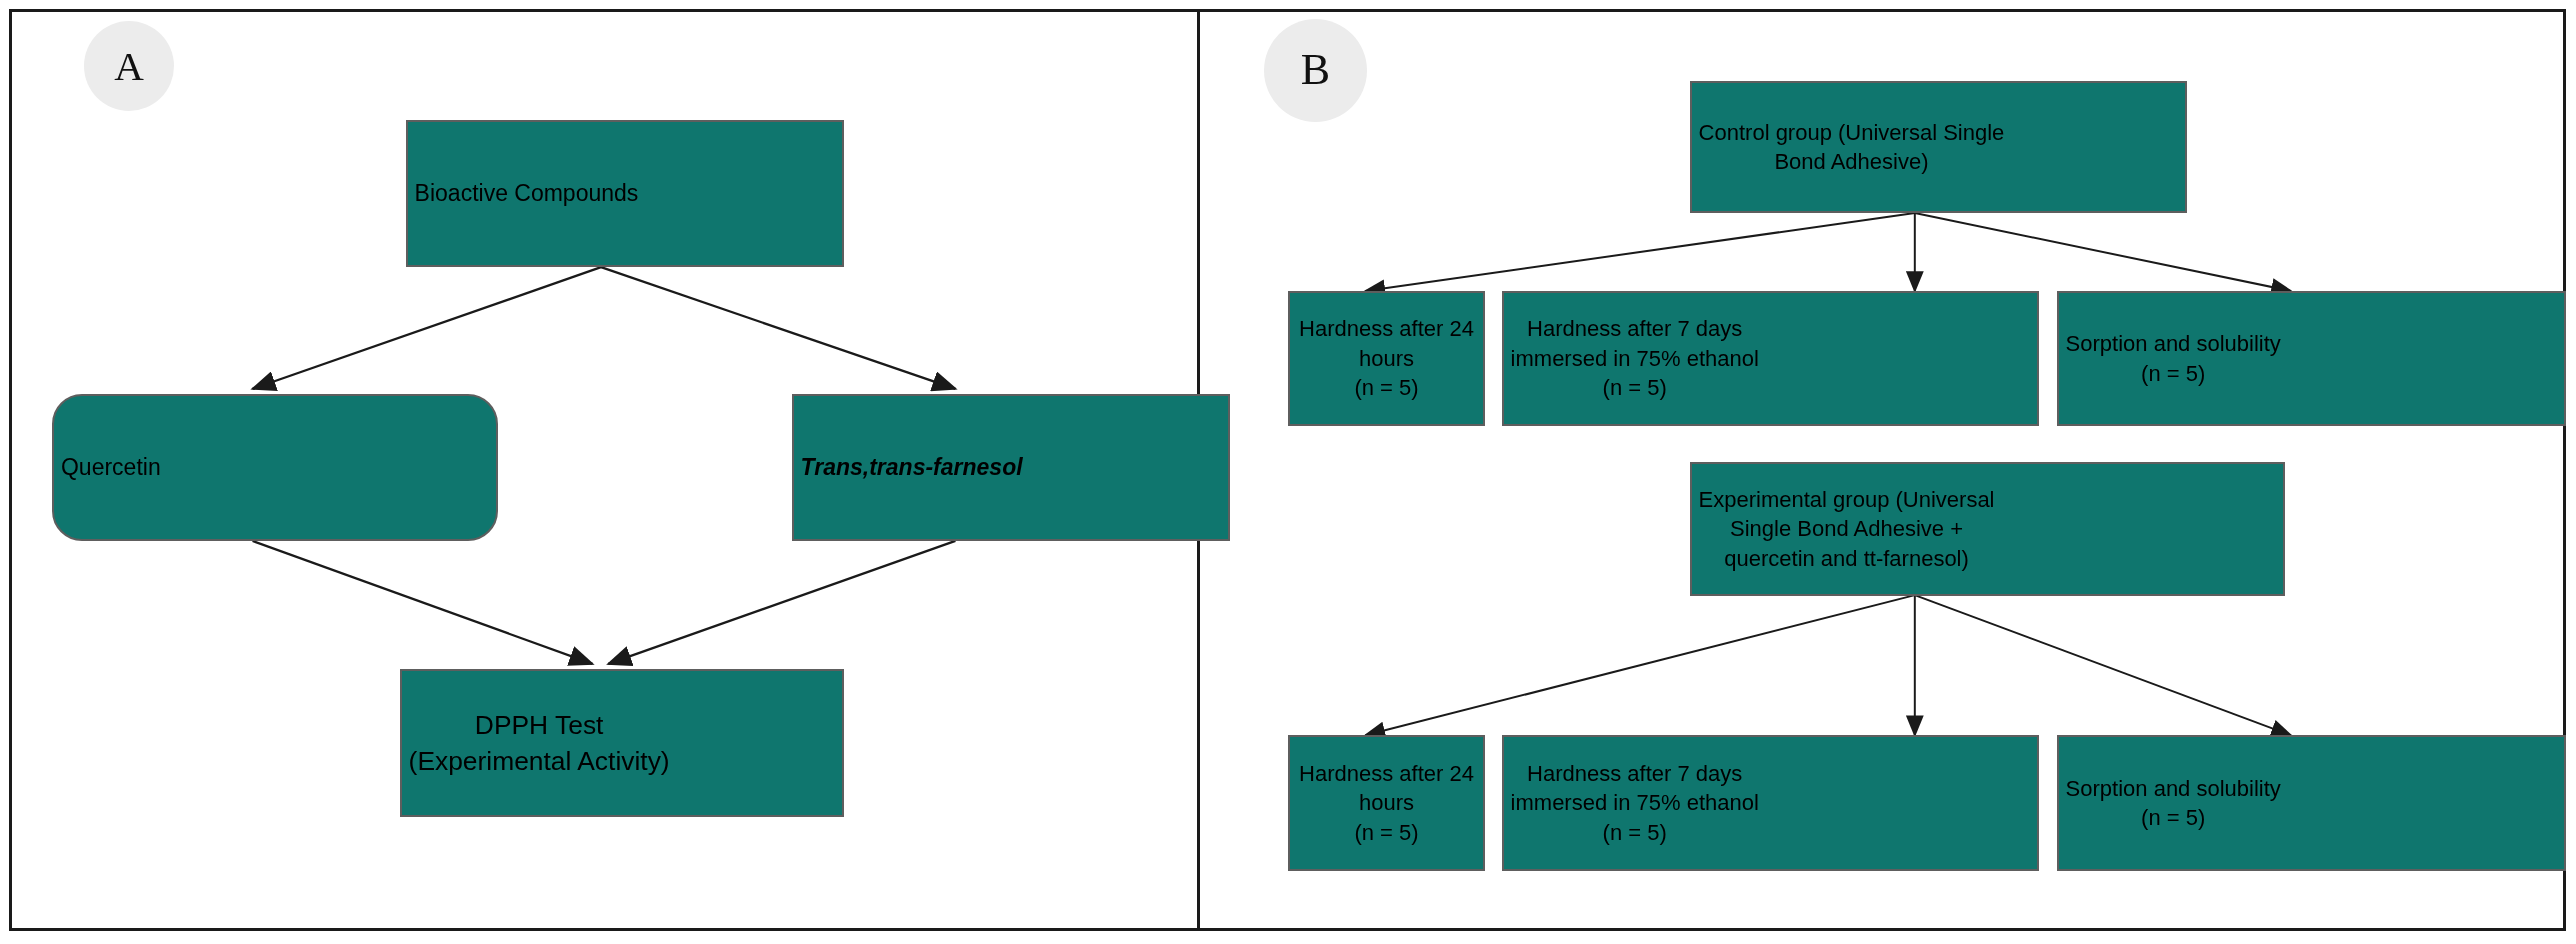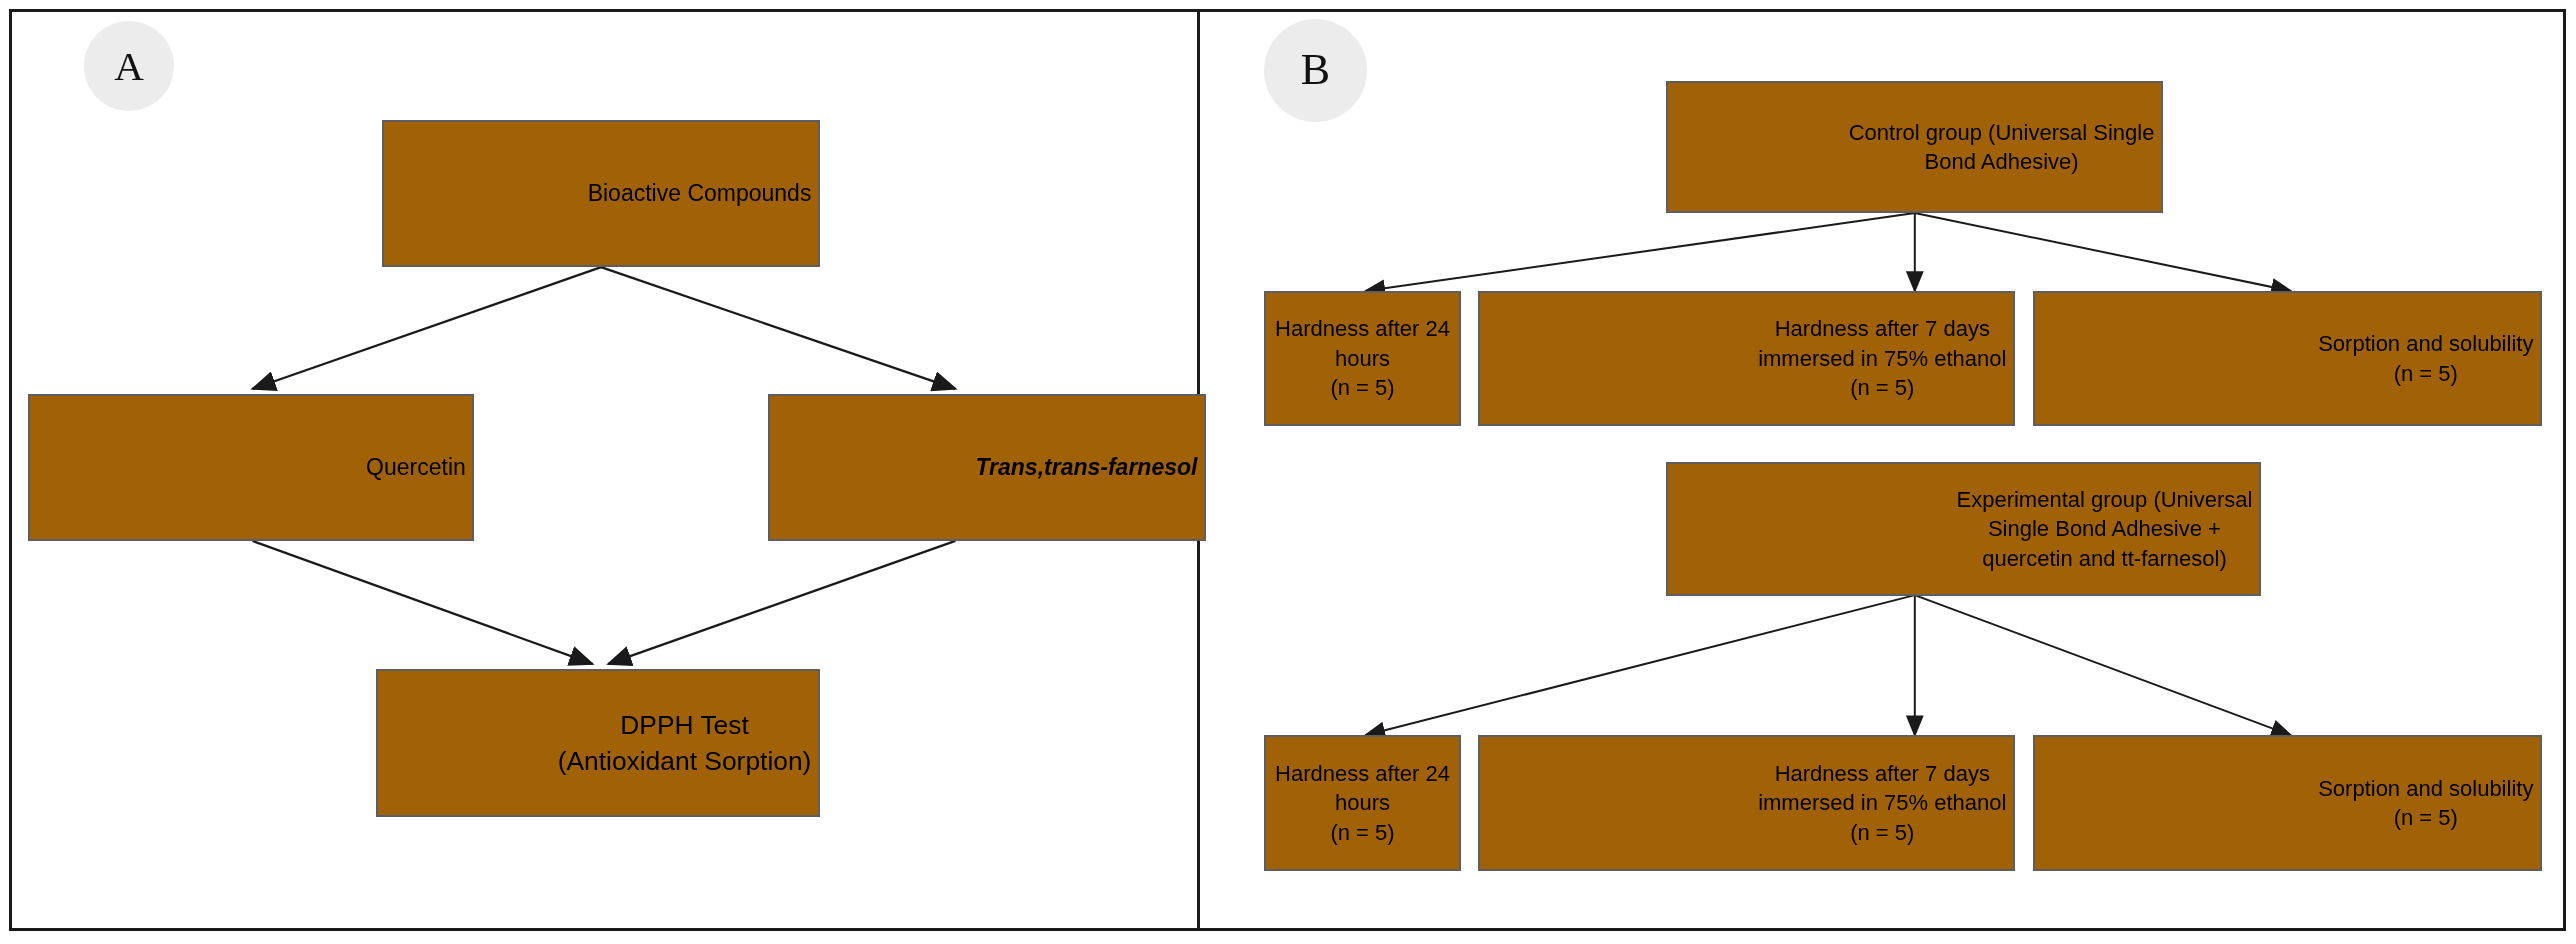--- a/index.html
+++ b/index.html
@@ -56,29 +56,30 @@
   #badge-b {
     left: 1264px;
     top: 18.5px;
     width: 103px;
     height: 103px;
     font-size: 44px;
   }
   .node {
     position: absolute;
     box-sizing: border-box;
-    background: #a16207;
+    background: #0f766e;
     border: 2.6px solid #5e5e5e;
     display: flex;
     align-items: center;
-    justify-content: flex-end;
+    justify-content: flex-start;
     text-align: center;
     color: #000000;
     padding: 2.6px 6.6px;
     white-space: pre-line;
+    margin-left: 24px;
   }
   .node.panelA {
     font-size: 23px;
     line-height: 1.30;
   }
   .node.panelA.two-line {
     font-size: 26.4px;
     line-height: 1.38;
   }
   .node.italic {
@@ -128,31 +129,31 @@
     <line x1="2896" y1="900" x2="2896" y2="1112" stroke="#1a1a1a" stroke-width="3" marker-end="url(#arrowhead)"></line>
     <line x1="2896" y1="900" x2="3465" y2="1112" stroke="#1a1a1a" stroke-width="3" marker-end="url(#arrowhead)"></line>
   </svg>
 
   <div class="panel-badge" id="badge-a">A</div>
 
   <div class="node panelA" style="left:382px; top:120px; width:438px; height:147px;">
     <span>Bioactive Compounds</span>
   </div>
 
-  <div class="node panelA" style="left:28.4px; top:394px; width:446px; height:147px;">
+  <div class="node panelA" style="left:28.4px; top:394px; width:446px; height:147px;border-radius:30px;">
     <span>Quercetin</span>
   </div>
 
   <div class="node panelA italic" style="left:768px; top:394px; width:438px; height:147px;">
     <span>Trans,trans-farnesol</span>
   </div>
 
   <div class="node panelA two-line" style="left:376px; top:669px; width:444px; height:148px;">
     <span>DPPH Test
-(Antioxidant Sorption)</span>
+(Experimental Activity)</span>
   </div>
 
   <div class="panel-badge" id="badge-b">B</div>
 
   <div class="node panelB" style="left:1666px; top:81px; width:497px; height:132px;">
     <span>Control group (Universal Single
 Bond Adhesive)</span>
   </div>
 
   <div class="node panelB" style="left:1264px; top:291px; width:197px; height:135px;">

